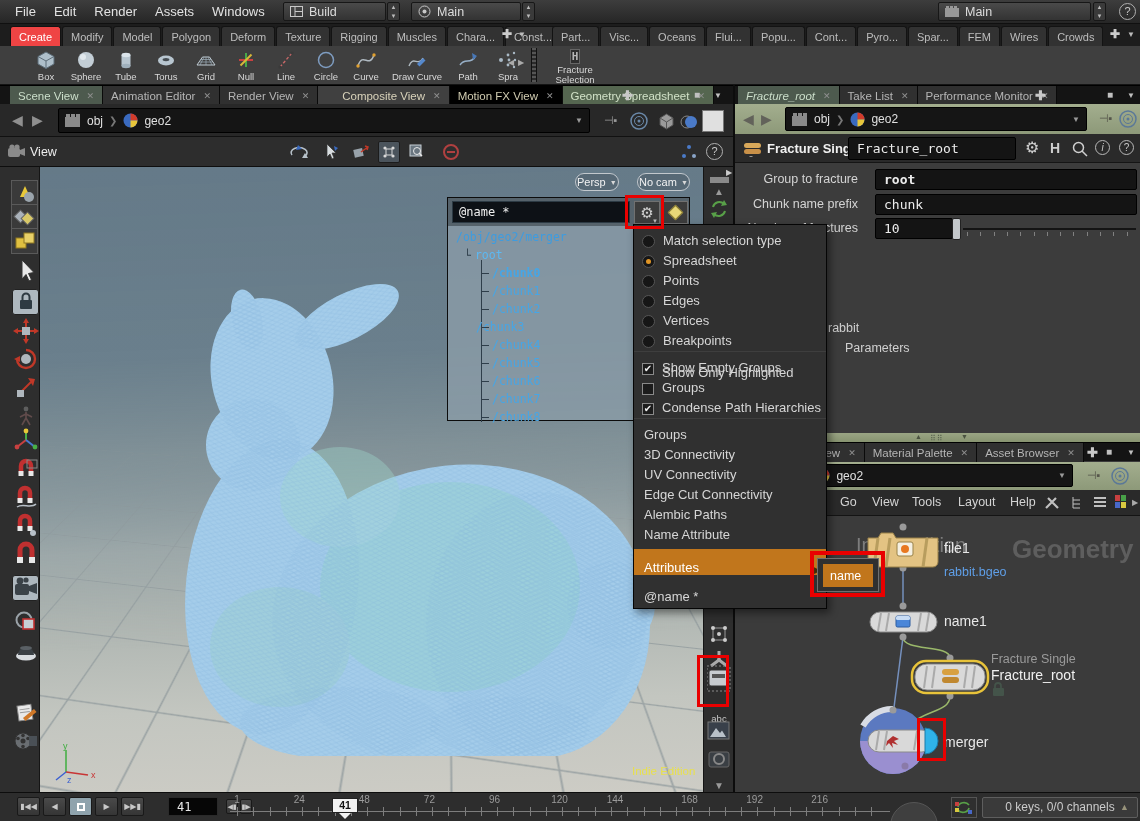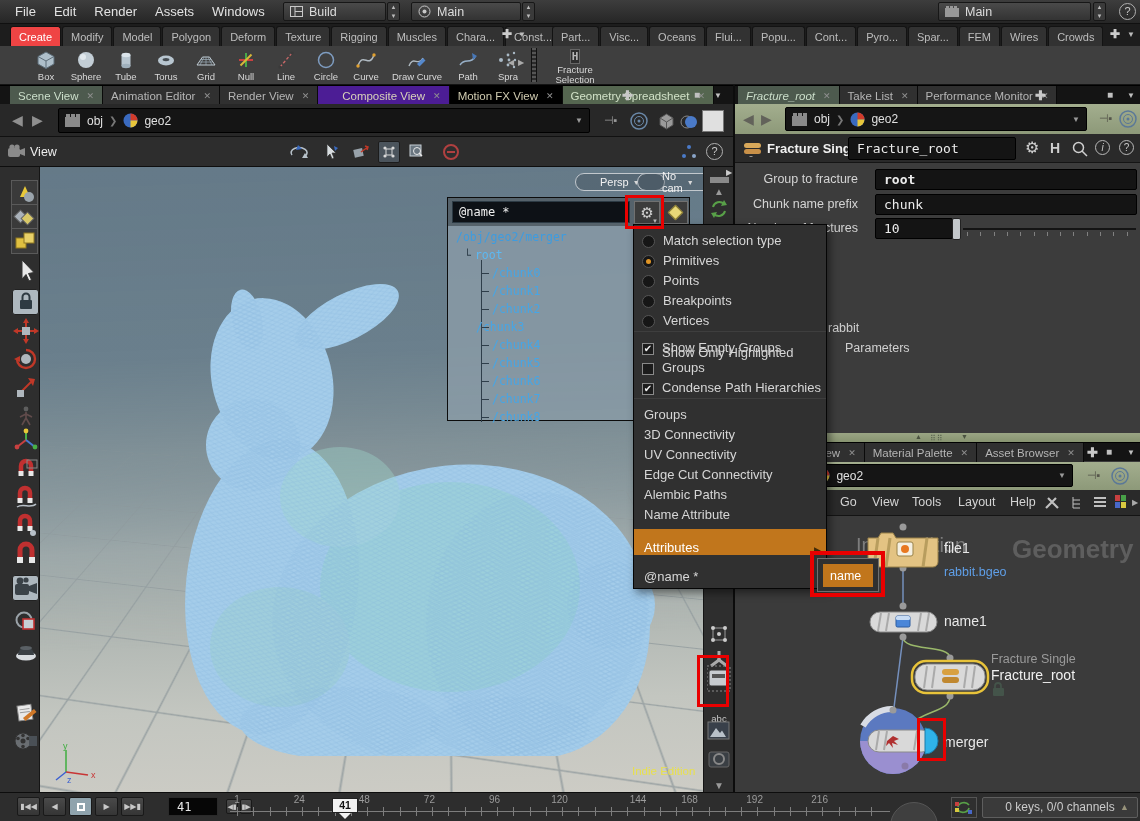--- a/index.html
+++ b/index.html
@@ -35,21 +35,21 @@
 .pathwidget{position:absolute;background:#151515;border:1px solid #000;border-radius:2px;display:flex;align-items:center;gap:6px;padding:0 6px;color:#e0e0e0;font-size:12px}
 .chev{color:#777;font-size:10px}
 .pw-caret{margin-left:auto;color:#999;font-size:8px}
 
 #vtoolbar{left:0;top:137px;width:733px;height:30px;background:#2d2d2d;border-bottom:1px solid #0e0e0e}
 .vt-icon{position:absolute;top:4px;width:22px;height:22px;display:flex;align-items:center;justify-content:center}
 
 #viewport{left:40px;top:167px;width:663px;height:625px;overflow:hidden;background:linear-gradient(178deg,#5f7584 0%,#6b8090 20%,#7a8d97 40%,#93a1a4 55%,#aeb5b1 70%,#c3c6c0 85%,#cdccc5 100%)}
 #ground{position:absolute;left:-350px;top:300px;width:1500px;height:1100px;background-image:repeating-linear-gradient(#8e989b 0 1px,transparent 1px 54px),repeating-linear-gradient(90deg,#8e989b 0 1px,transparent 1px 54px);transform:perspective(640px) rotateX(64deg) rotateZ(10deg);transform-origin:42% 0;opacity:.75}
 #fog{position:absolute;inset:0;background:linear-gradient(178deg,rgba(101,122,136,1) 0%,rgba(106,127,140,.95) 30%,rgba(128,144,150,.75) 45%,rgba(160,170,172,.25) 60%,rgba(190,195,192,0) 75%)}
-.pill{position:absolute;height:18px;border:1.5px solid #c2c8cd;border-radius:10px;background:rgba(52,63,72,.30);color:#f2f2f2;font-size:11px;display:flex;align-items:center;justify-content:center;gap:4px;padding:0 24px}
+.pill{position:absolute;height:18px;border:1.5px solid #c2c8cd;border-radius:10px;background:rgba(52,63,72,.30);color:#f2f2f2;font-size:11px;display:flex;align-items:center;justify-content:center;gap:4px;padding:0 1px}
 .pill .c{font-size:7px;color:#d8d8d8}
 #indie-vp{position:absolute;left:592px;top:598px;font-size:11.5px;color:#e8e04e}
 
 #ltoolbar{left:0;top:167px;width:40px;height:625px;background:#2e2e2e;border-right:1px solid #151515}
 .lt-icon{position:absolute;left:12px;width:27px;height:26px;display:flex;align-items:center;justify-content:center}
 .lt-light{background:#aeb8bf;border-radius:3px;border:1px solid #222}
 
 #rstrip{left:703px;top:167px;width:30px;height:625px;background:#2e2e2e;border-left:1px solid #151515}
 .rs-icon{position:absolute;left:3px;width:24px;height:24px;display:flex;align-items:center;justify-content:center}
 #paneedge{left:733px;top:85px;width:2px;height:707px;background:#0c0c0c}
@@ -277,21 +277,21 @@
           <span class="x">✕</span>
         </span>
         <span class="ptab" style="background: rgb(48, 48, 48); color: rgb(181, 181, 181);">
           <span>Animation Editor</span>
           <span class="x">✕</span>
         </span>
         <span class="ptab" style="background: rgb(48, 48, 48); color: rgb(181, 181, 181);">
           <span>Render View</span>
           <span class="x">✕</span>
         </span>
-        <span class="ptab" style="background: #4c1d95; color: rgb(216, 210, 186); padding-left: 24px;">
+        <span class="ptab" style="background: #404040; color: rgb(216, 210, 186); padding-left: 24px;">
           <span>Composite View</span>
           <span class="x">✕</span>
         </span>
         <span class="ptab" style="background: #000000; color: rgb(208, 203, 176);">
           <span>Motion FX View</span>
           <span class="x">✕</span>
         </span>
         <span class="ptab" style="background: rgb(85, 102, 80); color: rgb(210, 226, 200);">
           <span>Geometry Spreadsheet</span>
           <span class="x">✕</span>
@@ -951,21 +951,21 @@
         <div class="tick" style="left: 822.36px; top: 14px; height: 9px;"></div>
         <div class="tick" style="left: 838.62px; top: 14px; height: 9px;"></div>
         <div class="tick" style="left: 854.88px; top: 14px; height: 9px;"></div>
         <div class="tick" style="left: 871.14px; top: 14px; height: 9px;"></div>
         <div class="ticklabel" style="left: 237px;">1</div>
         <div class="ticklabel" style="left: 299.33px;">24</div>
         <div class="ticklabel" style="left: 364.37px;">48</div>
         <div class="ticklabel" style="left: 429.41px;">72</div>
         <div class="ticklabel" style="left: 494.45px;">96</div>
         <div class="ticklabel" style="left: 559.49px;">120</div>
-        <div class="ticklabel" style="left: 638px;">144</div>
+        <div class="ticklabel" style="left: 615px;">144</div>
         <div class="ticklabel" style="left: 689.57px;">168</div>
         <div class="ticklabel" style="left: 754.61px;">192</div>
         <div class="ticklabel" style="left: 819.65px;">216</div>
       </div>
     <div class="abs" style="left:332px;top:5px;width:26px;height:15px;background:#f2f2f2;border:1px solid #222;color:#111;font-size:10.5px;font-weight:bold;text-align:center;line-height:13px;z-index:5">41</div>
     <div class="abs" style="left:339px;top:20px;width:0;height:0;border-left:6px solid transparent;border-right:6px solid transparent;border-top:6px solid #f2f2f2;z-index:5"></div>
     <div class="abs" style="left:890px;top:9px;width:48px;height:48px;border-radius:50%;background:#3f3f3f;border:1px solid #555"></div>
     <div class="abs" style="left:951px;top:4px;width:26px;height:21px;background:#2f2f2f;border:1px solid #555">
         <svg width="24" height="19">
           <path d="M6 9 a6 5 0 0 1 11 -2" fill="none" stroke="#58a048" stroke-width="1.6"></path>
@@ -986,21 +986,21 @@
     </div>
     <div id="go-list">
         <div class="go-row mono" style="top: 2px;">
           <span style="margin-left: 8px; color: rgb(61, 156, 224);">/obj/geo2/merger</span>
         </div>
         <div class="go-row mono" style="top: 20px;">
           <span style="margin-left: 16px; color: rgb(46, 62, 74);">└</span>
           <span style="margin-left: 4px; color: rgb(92, 184, 242);">root</span>
         </div>
         <div style="position: absolute; left: 33px; top: 34px; width: 1px; height: 162px; background: rgb(46, 62, 74);"></div>
-        <div class="go-row mono" style="top: 38px;">
+        <div class="go-row mono" style="top: 38px; font-weight: bold;">
           <span style="position: absolute; left: 33px; top: 9px; width: 8px; height: 1px; background: rgb(46, 62, 74);"></span>
           <span style="margin-left: 44px; color: rgb(70, 166, 230);">/chunk0</span>
         </div>
         <div class="go-row mono" style="top: 56px;">
           <span style="position: absolute; left: 33px; top: 9px; width: 8px; height: 1px; background: rgb(46, 62, 74);"></span>
           <span style="margin-left: 44px; color: rgb(70, 166, 230);">/chunk1</span>
         </div>
         <div class="go-row mono" style="top: 74px;">
           <span style="position: absolute; left: 33px; top: 9px; width: 8px; height: 1px; background: rgb(46, 62, 74);"></span>
           <span style="margin-left: 44px; color: rgb(70, 166, 230);">/chunk2</span>
@@ -1032,33 +1032,37 @@
       </div>
   </div>
 
   <div class="abs" id="popupmenu">
       <div class="pm-row">
         <span class="pm-radio"></span>
         <span>Match selection type</span>
       </div>
       <div class="pm-row">
         <span class="pm-radio sel"></span>
-        <span>Primitives</span>
+        <span>Spreadsheet</span>
       </div>
       <div class="pm-row">
         <span class="pm-radio"></span>
         <span>Points</span>
       </div>
       <div class="pm-row">
         <span class="pm-radio"></span>
-        <span>Breakpoints</span>
+        <span>Edges</span>
       </div>
       <div class="pm-row">
         <span class="pm-radio"></span>
         <span>Vertices</span>
+      </div>
+      <div class="pm-row">
+        <span class="pm-radio"></span>
+        <span>Breakpoints</span>
       </div>
       <div class="pm-sep"></div>
       <div class="pm-row">
         <span class="pm-check">✔</span>
         <span>Show Empty Groups</span>
       </div>
       <div class="pm-row">
         <span class="pm-check"></span>
         <span>Show Only Highlighted Groups</span>
       </div>

